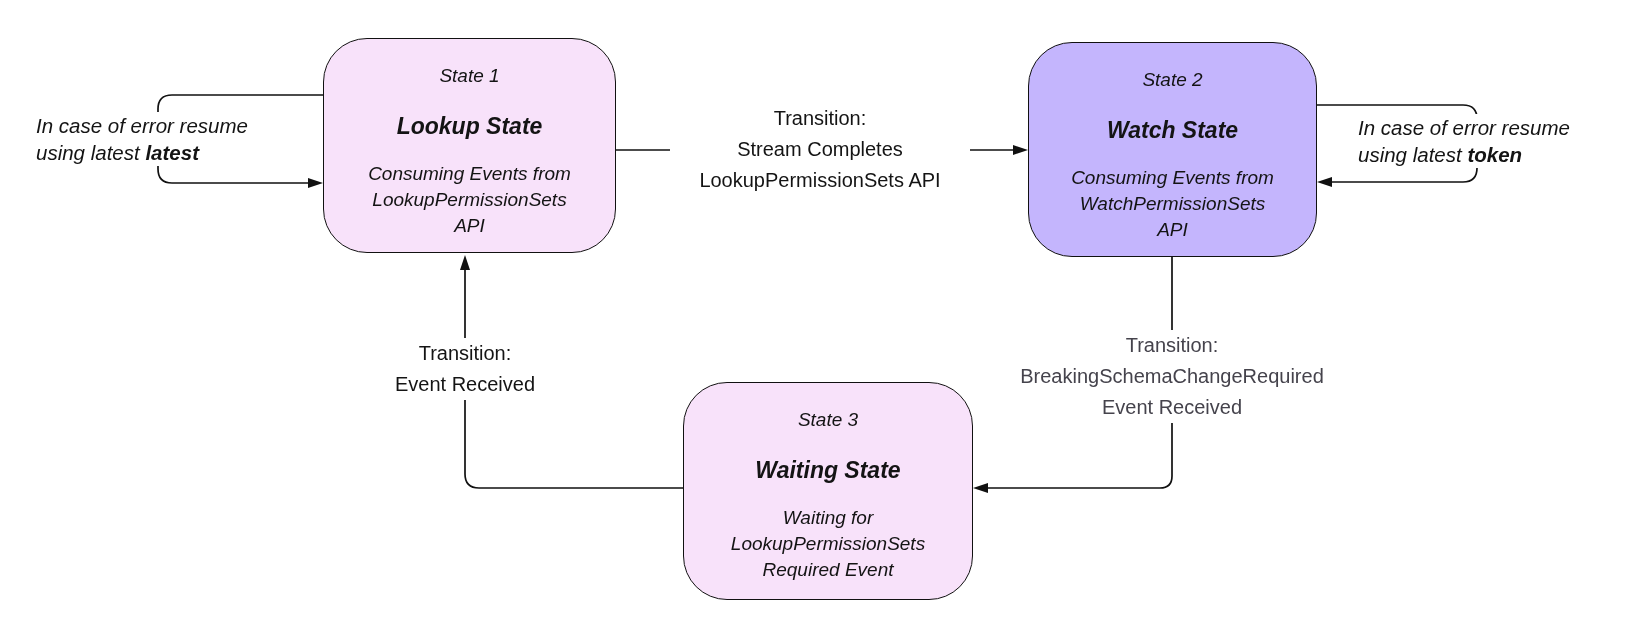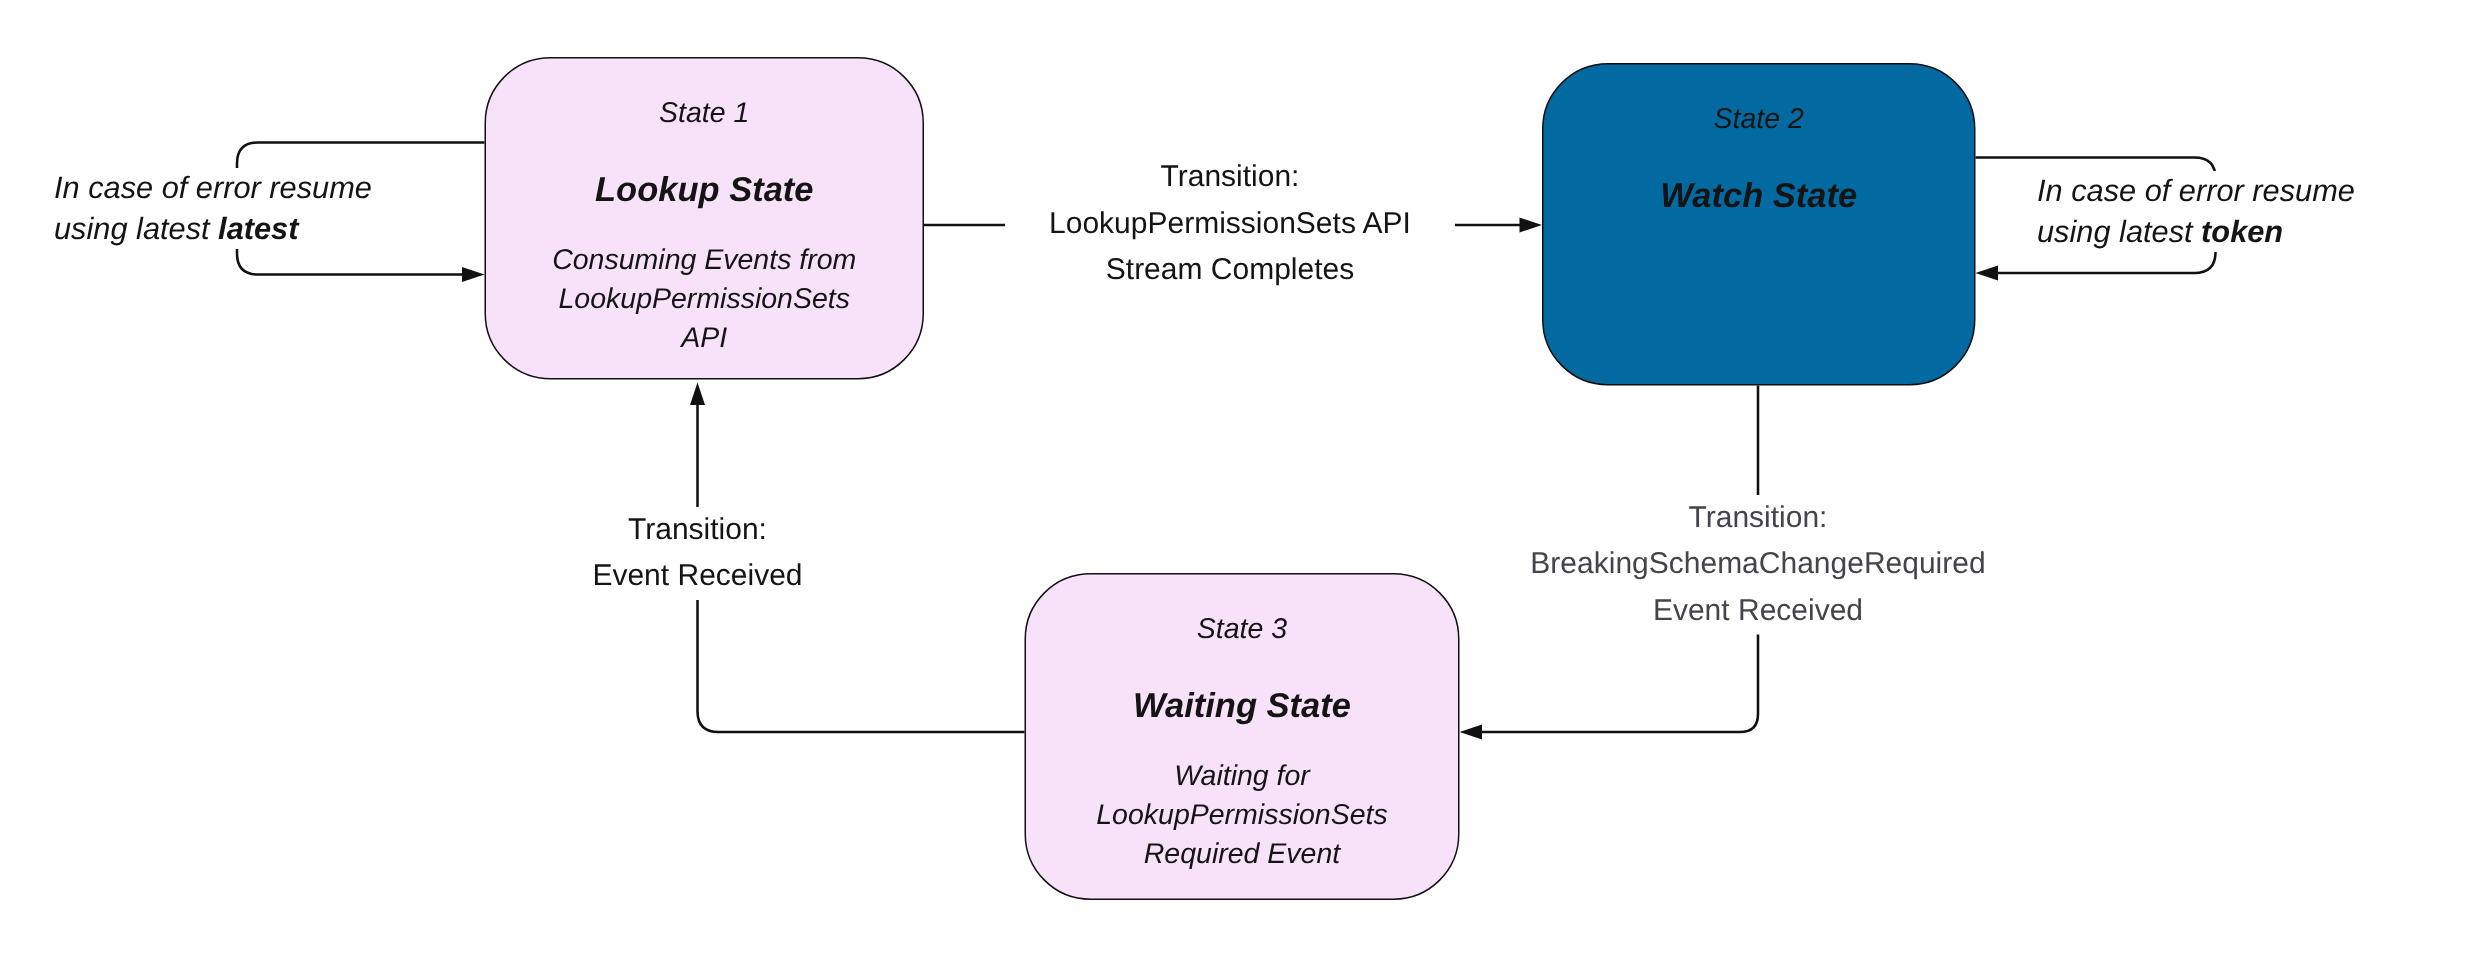--- a/index.html
+++ b/index.html
@@ -84,35 +84,36 @@
     <path class="connector" d="M 323 95 H 172 Q 158 95 158 109 V 169 Q 158 183 172 183 H 309" marker-end="url(#arrowhead)"></path>
     <path class="connector" d="M 1317 105 H 1463 Q 1477 105 1477 119 V 168 Q 1477 182 1463 182 H 1331" marker-end="url(#arrowhead)"></path>
   </svg>
 
   <div class="state-node node-1" style="background-color: rgb(248, 226, 250);">
     <div class="state-title">State 1</div>
     <div class="state-name">Lookup State</div>
     <div class="state-desc">Consuming Events from LookupPermissionSets API</div>
   </div>
 
-  <div class="state-node node-2" style="background-color: #0369a1;">
+  <div class="state-node node-2" style="background-color: #c4b5fd;">
     <div class="state-title">State 2</div>
     <div class="state-name">Watch State</div>
+    <div class="state-desc">Consuming Events from WatchPermissionSets API</div>
   </div>
 
   <div class="state-node node-3" style="background-color: rgb(248, 226, 250);">
     <div class="state-title">State 3</div>
     <div class="state-name">Waiting State</div>
     <div class="state-desc">Waiting for LookupPermissionSets Required Event</div>
   </div>
 
   <div class="transition-label tlabel-12" style="color: rgb(20, 20, 20);">
     <div>Transition:</div>
+    <div>Stream Completes</div>
     <div>LookupPermissionSets API</div>
-    <div>Stream Completes</div>
   </div>
 
   <div class="transition-label tlabel-23" style="color: rgb(69, 67, 76);">
     <div>Transition:</div>
     <div>BreakingSchemaChangeRequired</div>
     <div>Event Received</div>
   </div>
 
   <div class="transition-label tlabel-31" style="color: rgb(20, 20, 20);">
     <div>Transition:</div>

